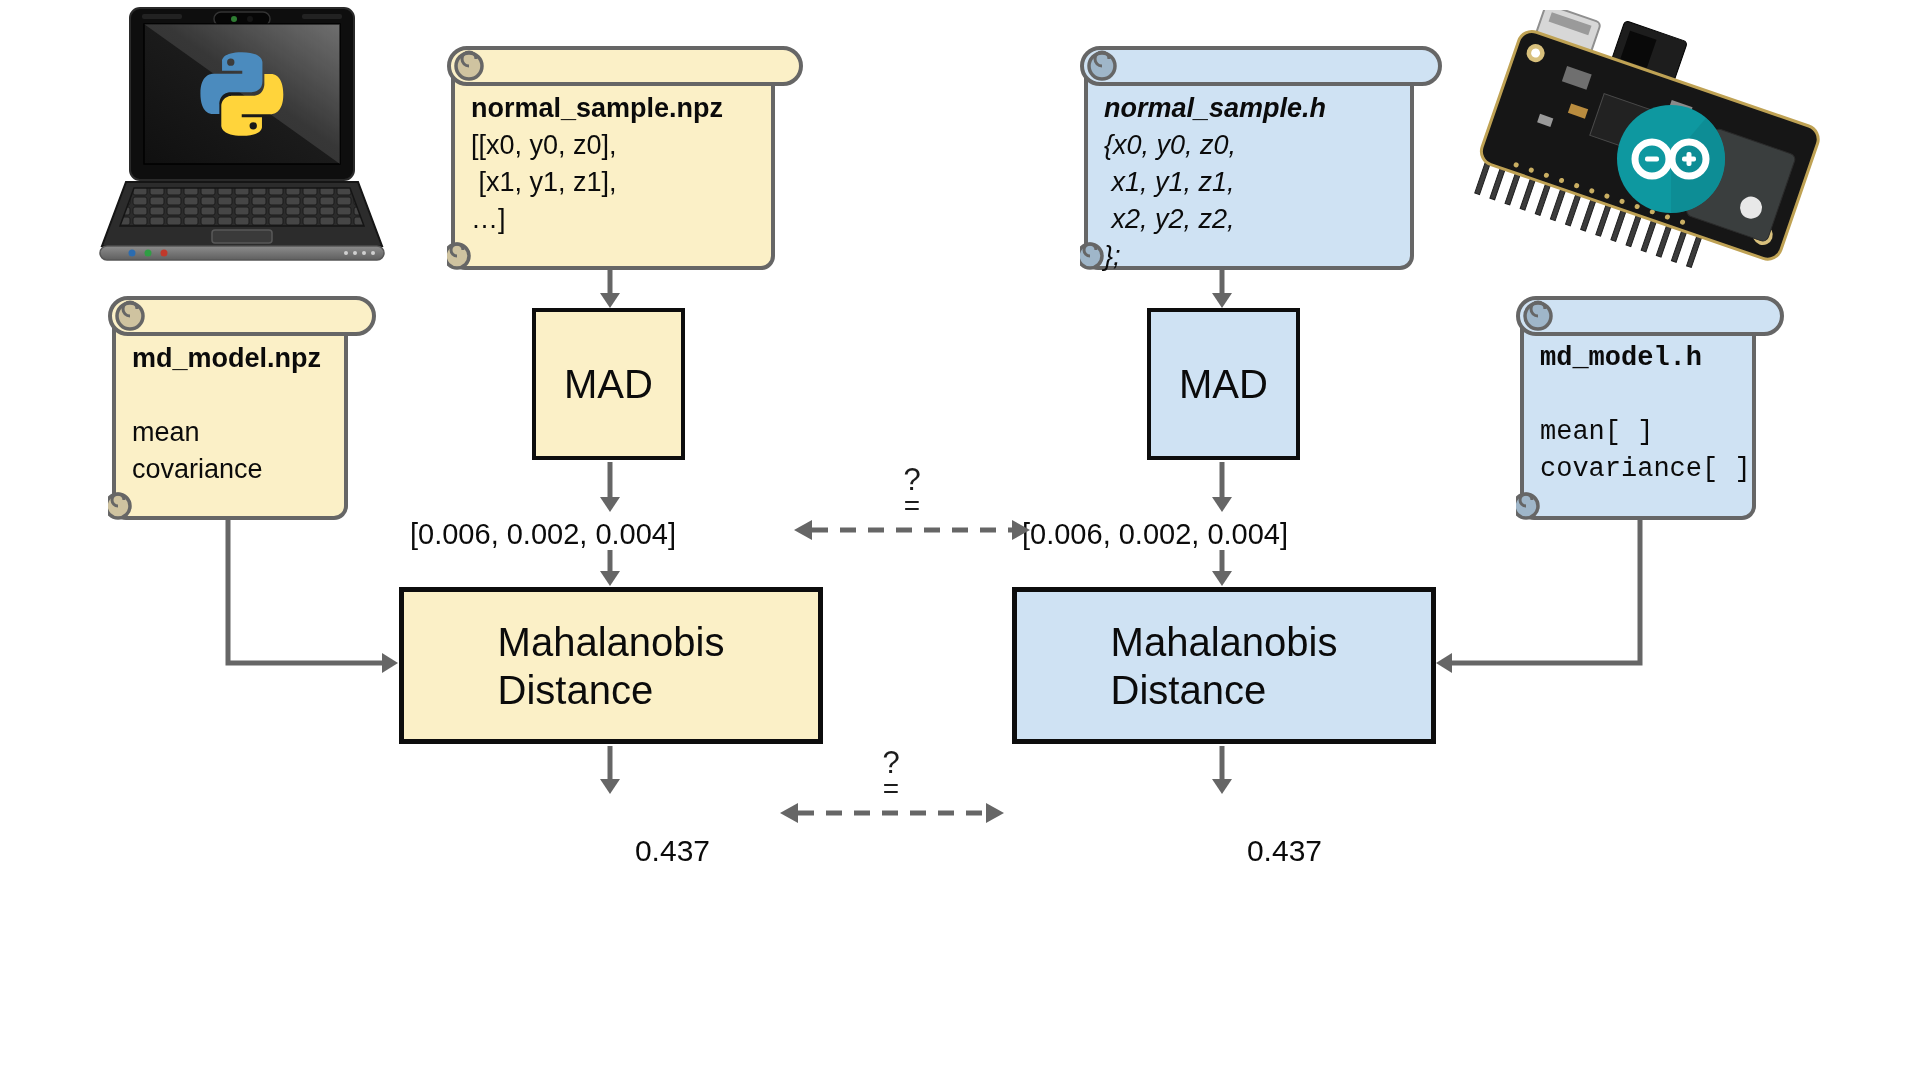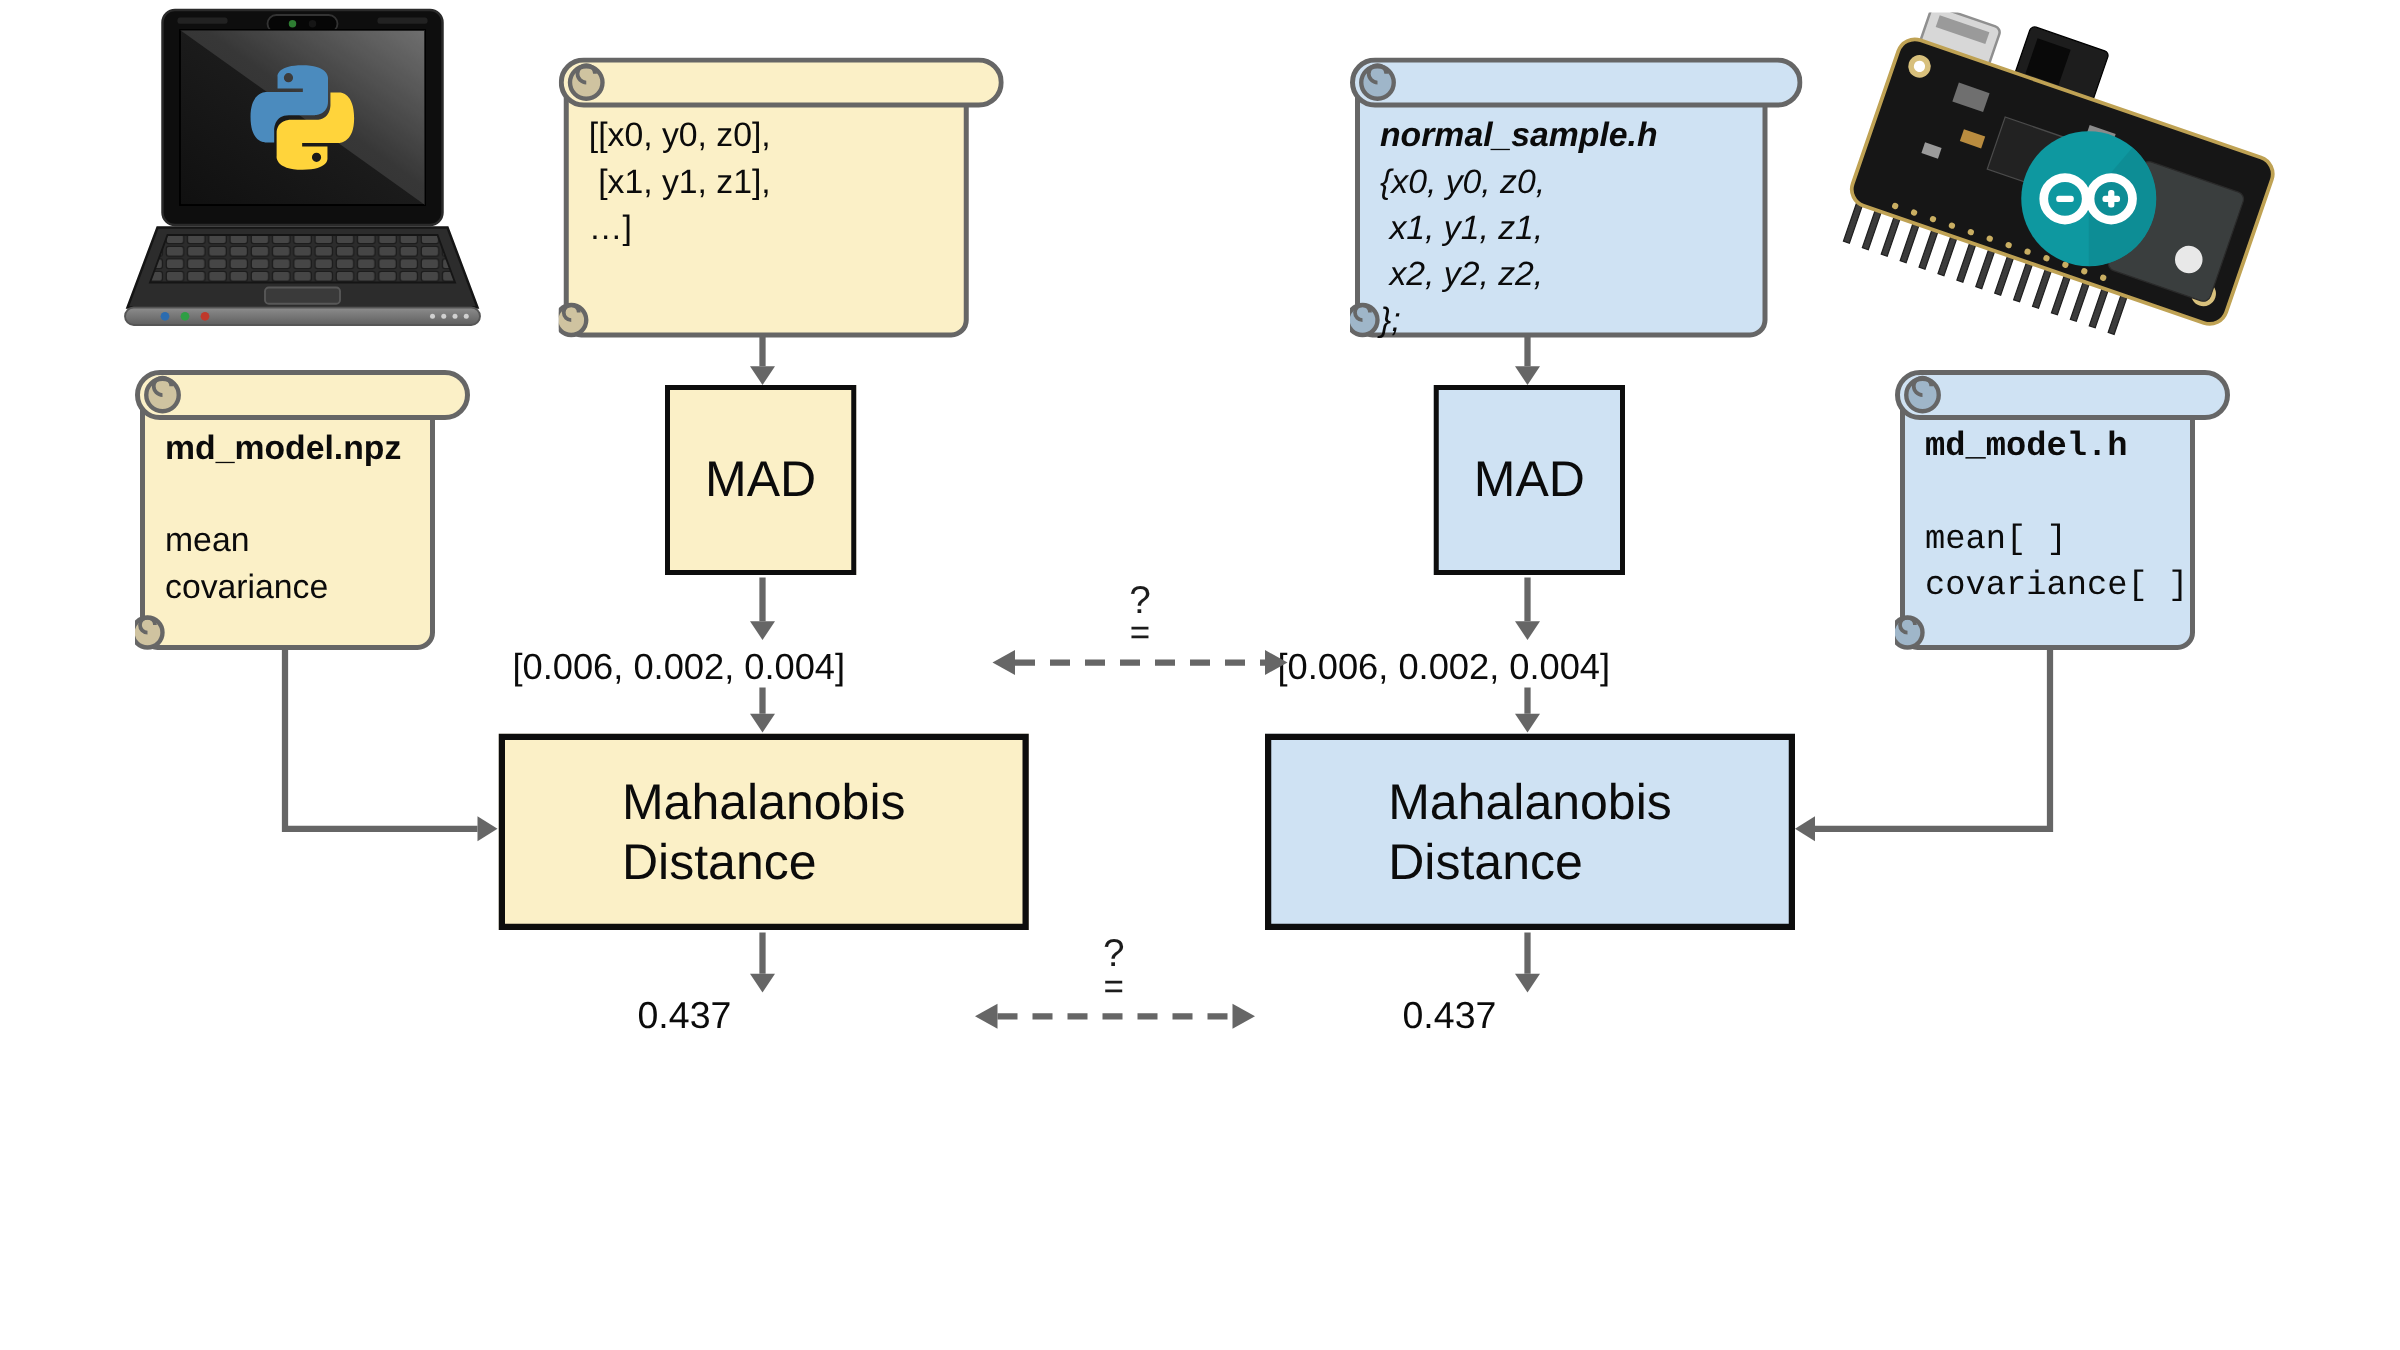--- a/index.html
+++ b/index.html
@@ -13,21 +13,21 @@
   .note-title{font-weight:bold;white-space:pre;}
   .note-line{white-space:pre;}
   .spacer{height:37px;}
   
   .pbox{position:absolute;display:flex;align-items:center;justify-content:center;
         border:4px solid #0d0d0d;box-sizing:border-box;font-size:40px;text-align:left;line-height:48px;}
   .fill-py{background:#FBF0C7;}
   .fill-ard{background:#CFE2F3;}
   
   .val{position:absolute;width:400px;text-align:left;font-size:29px;}
-  .out{position:absolute;width:200px;text-align:left;font-size:30px;}
+  .out{position:absolute;width:200px;text-align:right;font-size:30px;margin-top:38px;}
   
   .qe{position:absolute;width:60px;text-align:center;color:#1c1c1c;}
   .qe .q{font-size:31px;line-height:28px;}
   .qe .e{font-size:28px;line-height:24px;}
   svg{display:block;}
   .connectors{position:absolute;left:0;top:0;pointer-events:none;}
 </style>
 </head>
 <body>
 
@@ -143,20 +143,21 @@
   <div class="scroll" style="left:447px;top:46px;width:356px;height:226px;">
       <svg width="356" height="226" viewBox="0 0 356 226" class="scroll-bg">
         <rect x="6" y="20" width="320" height="202" rx="12" fill="#FBF0C7" stroke="#666" stroke-width="4"></rect>
         <rect x="2" y="2" width="352" height="36" rx="18" fill="#FBF0C7" stroke="#666" stroke-width="4"></rect>
         <circle cx="22" cy="20" r="13" fill="#CFC3A0" stroke="#666" stroke-width="3.5"></circle>
         <path d="M 22 20 a 7 7 0 1 1 7 -7" fill="none" stroke="#666" stroke-width="3"></path>
         <circle cx="10" cy="210" r="12" fill="#CFC3A0" stroke="#666" stroke-width="3.5"></circle>
         <path d="M 10 210 a 6 6 0 1 1 6 -6" fill="none" stroke="#666" stroke-width="3"></path>
       </svg>
     <div class="scroll-text">
+      <div class="note-title">normal_sample.npz</div>
       <div class="note-line">[[x0, y0, z0],</div>
       <div class="note-line"> [x1, y1, z1],</div>
       <div class="note-line">…]</div>
     </div>
   </div>
 
   <div class="scroll" style="left:1080px;top:46px;width:362px;height:226px;font-style:italic;">
       <svg width="362" height="226" viewBox="0 0 362 226" class="scroll-bg">
         <rect x="6" y="20" width="326" height="202" rx="12" fill="#CFE2F3" stroke="#666" stroke-width="4"></rect>
         <rect x="2" y="2" width="358" height="36" rx="18" fill="#CFE2F3" stroke="#666" stroke-width="4"></rect>

